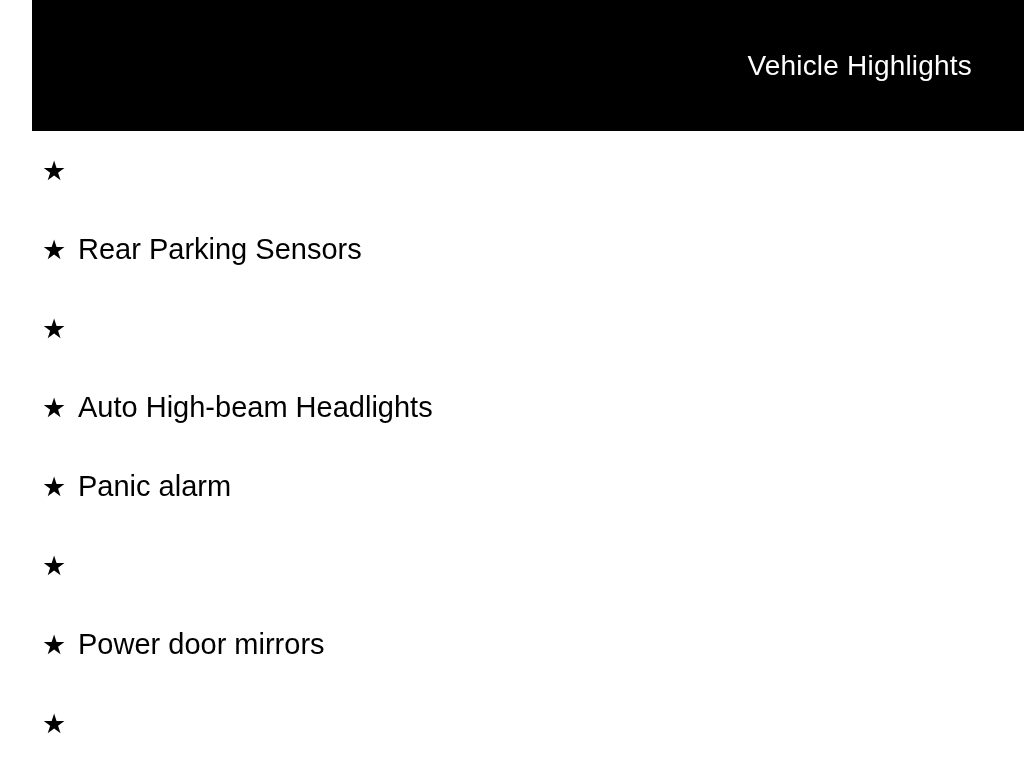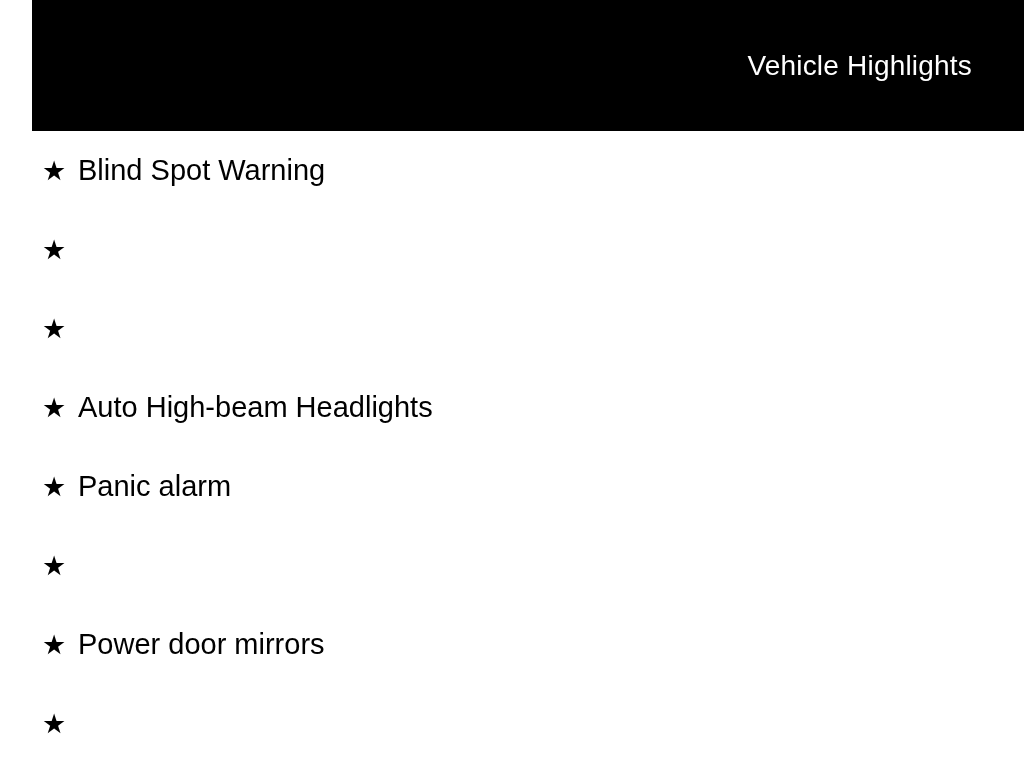--- a/index.html
+++ b/index.html
@@ -65,24 +65,24 @@
 </head>
 <body>
 
 <div class="page">
   <header class="topbar">
     <h1>Vehicle Highlights</h1>
   </header>
   <ul class="features" id="feature-list">
       <li>
         <span class="star">★</span>
-        <span class="label">Blind Spot Warning</span>
       </li>
       <li>
         <span class="star">★</span>
+        <span class="label">Rear Parking Sensors</span>
       </li>
       <li>
         <span class="star">★</span>
       </li>
       <li>
         <span class="star">★</span>
         <span class="label">Auto High-beam Headlights</span>
       </li>
       <li>
         <span class="star">★</span>

